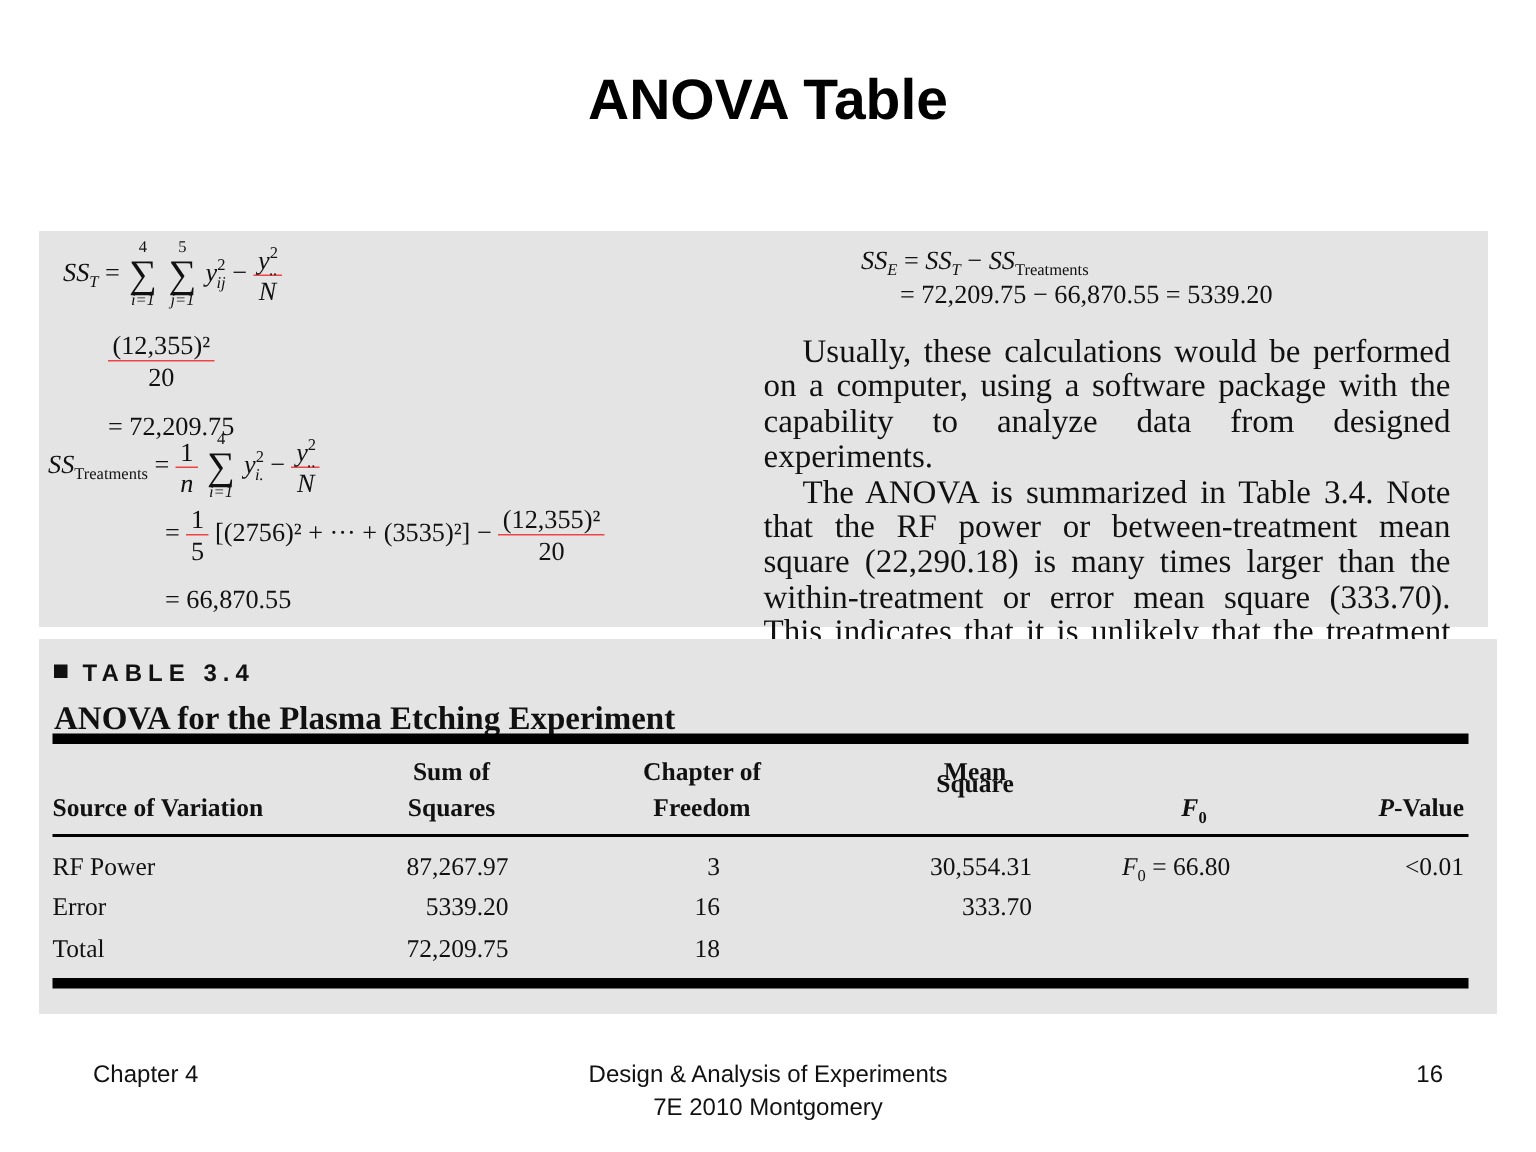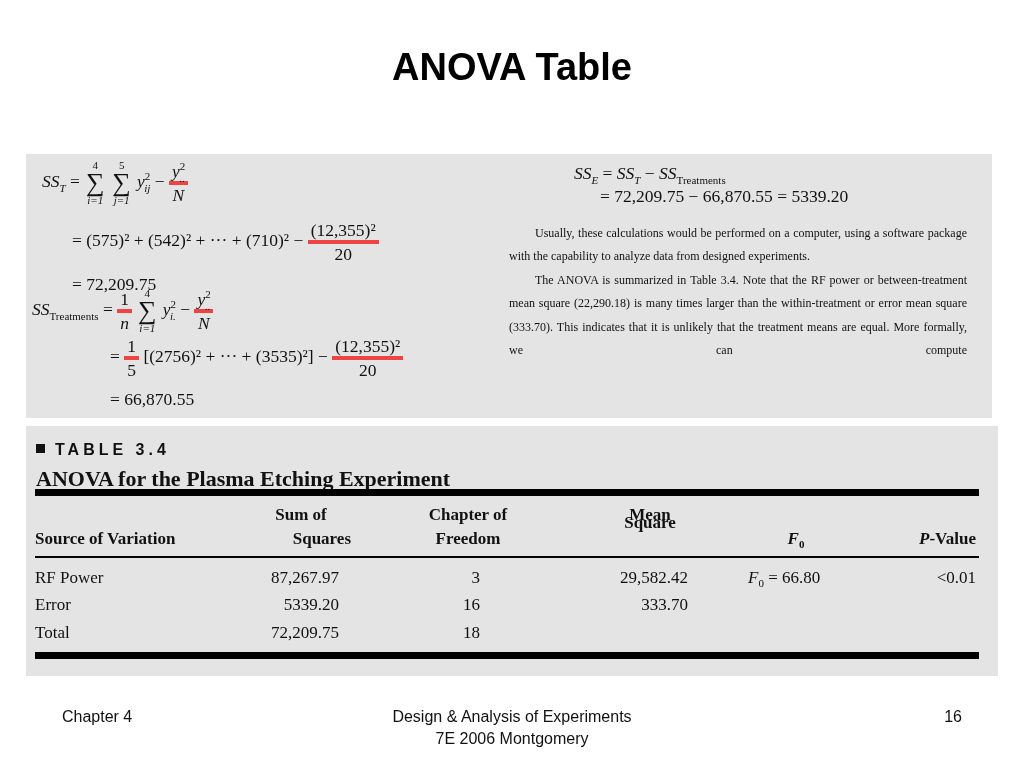--- a/index.html
+++ b/index.html
@@ -7,26 +7,26 @@
          font-family:"Liberation Serif", serif; color:#111; }
   .title { position:absolute; left:0; top:44px; width:1024px; text-align:center;
            font-family:"Liberation Sans", sans-serif; font-weight:bold; font-size:38px; line-height:47px; color:#000; }
   .box { position:absolute; background:#e4e4e4; }
   #box-eq { left:26px; top:154px; width:966px; height:264px; }
   #box-table { left:26px; top:426px; width:972px; height:250px; }
   .ln { position:absolute; white-space:nowrap; font-size:17.5px; line-height:22px; }
   .it { font-style:italic; }
   sub, sup { font-size:11px; line-height:0; }
   .frac { display:inline-block; vertical-align:middle; text-align:center; }
-  .frac .num { display:block; border-bottom:4px solid #ef4444; padding:0 3px; line-height:20px; }
+  .frac .num { display:block; border-bottom:1px solid #ef4444; padding:0 3px; line-height:20px; }
   .frac .den { display:block; line-height:20px; }
   .sigma { display:inline-block; vertical-align:middle; text-align:center; width:22px; position:relative; }
   .sigma .top, .sigma .bot { display:block; font-size:11px; line-height:11px; }
   .sigma .sym { display:block; font-size:26px; line-height:24px; }
-  .para { position:absolute; left:483px; width:458px; font-size:12px; line-height:23.4px; text-align:justify; text-align-last:justify; }
+  .para { position:absolute; left:483px; width:458px; font-size:22px; line-height:23.4px; text-align:justify; text-align-last:justify; }
   .para p { margin:0; text-indent:26px; }
   .para .last { text-align-last:left; }
   
   .tlabel { position:absolute; left:10px; top:15px; font-family:"Liberation Sans", sans-serif; font-weight:bold; font-size:16px; letter-spacing:4px; }
   .tlabel .sq { display:inline-block; width:9px; height:9px; background:#111; margin-right:10px; vertical-align:2px; }
   .tcaption { position:absolute; left:10px; top:40px; font-weight:bold; font-size:22px; }
   .rule-thick { position:absolute; left:9px; width:944px; height:7px; background:#000; }
   .rule-thin { position:absolute; left:9px; width:944px; height:2px; background:#000; }
   .cell { position:absolute; white-space:nowrap; font-size:17px; line-height:22px; }
   .hd { font-weight:bold; text-align:center; }
@@ -45,21 +45,20 @@
   <div class="ln" style="left:16px; top:6px;">
     <span class="it">SS</span><sub class="it">T</sub>
     <span> = </span>
     <span class="sigma"><span class="top">4</span><span class="sym">∑</span><span class="bot it">i=1</span></span>
     <span class="sigma"><span class="top">5</span><span class="sym">∑</span><span class="bot it">j=1</span></span>
     <span class="it">y</span><sup>2</sup><sub class="it" style="margin-left:-6px">ij</sub>
     <span> − </span>
     <span class="frac"><span class="num"><span class="it">y</span><sup>2</sup><sub style="margin-left:-6px">..</sub></span><span class="den it">N</span></span>
   </div>
   <div class="ln" style="left:46px; top:66px;">
-    <span>= (575)² + (542)² + ··· + (710)² −</span>
     <span class="frac"><span class="num">(12,355)²</span><span class="den">20</span></span>
   </div>
   <div class="ln" style="left:46px; top:108px;margin-top:11px;">= 72,209.75</div>
 
   <div class="ln" style="left:6px; top:134px;">
     <span class="it">SS</span><sub>Treatments</sub>
     <span> = </span>
     <span class="frac"><span class="num">1</span><span class="den it">n</span></span>
     <span class="sigma"><span class="top">4</span><span class="sym">∑</span><span class="bot it">i=1</span></span>
     <span class="it">y</span><sup>2</sup><sub class="it" style="margin-left:-6px">i.</sub>
@@ -89,35 +88,35 @@
   </div>
 </div>
 
 <div class="box" id="box-table">
   <div class="tlabel"><span class="sq"></span><span>TABLE 3.4</span></div>
   <div class="tcaption">ANOVA for the Plasma Etching Experiment</div>
   <div class="rule-thick" style="top:63px;"></div>
 
   <div class="cell hd" style="left:9px; top:102px; text-align:left;">Source of Variation</div>
   <div class="cell hd" style="left:225px; top:78px; width:100px;">Sum of</div>
-  <div class="cell hd" style="left:225px; top:102px; width:100px;text-align:right;">Squares</div>
+  <div class="cell hd" style="left:225px; top:102px; width:100px;">Squares</div>
   <div class="cell hd" style="left:382px; top:78px; width:120px;">Chapter of</div>
   <div class="cell hd" style="left:382px; top:102px; width:120px;">Freedom</div>
   <div class="cell hd" style="left:574px; top:78px; width:100px;">Mean</div>
   <div class="cell hd" style="left:574px; top:86px; width:100px;">Square</div>
   <div class="cell hd" style="left:740px; top:102px; width:60px;"><span class="it">F</span><sub>0</sub></div>
   <div class="cell hd r" style="left:850px; top:102px; width:100px;"><span class="it">P</span><span>-Value</span></div>
 
   <div class="rule-thin" style="top:130px;"></div>
 
   <div>
     <div class="cell" style="left:9px; top:141px;">RF Power</div>
     <div class="cell r" style="left:213px; top:141px; width:100px;">87,267.97</div>
     <div class="cell r" style="left:400px; top:141px; width:54px;">3</div>
-    <div class="cell r" style="left:560px; top:141px; width:102px;">29,582.42</div>
+    <div class="cell r" style="left:560px; top:141px; width:102px;">30,554.31</div>
     <div class="cell" style="left:722px; top:141px;"><span class="it">F</span><sub>0</sub><span> = 66.80</span></div>
     <div class="cell r" style="left:850px; top:141px; width:100px;">&lt;0.01</div>
   </div>
   <div>
     <div class="cell" style="left:9px; top:168px;">Error</div>
     <div class="cell r" style="left:213px; top:168px; width:100px;">5339.20</div>
     <div class="cell r" style="left:400px; top:168px; width:54px;">16</div>
     <div class="cell r" style="left:560px; top:168px; width:102px;">333.70</div>
   </div>
   <div>
@@ -125,15 +124,15 @@
     <div class="cell r" style="left:213px; top:196px; width:100px;">72,209.75</div>
     <div class="cell r" style="left:400px; top:196px; width:54px;">18</div>
   </div>
 
   <div class="rule-thick" style="top:226px;"></div>
 </div>
 
 <div class="footer" style="left:62px; top:706px;">Chapter 4</div>
 <div class="footer" style="left:312px; top:706px; width:400px; text-align:center;">
   <div>Design &amp; Analysis of Experiments</div>
-  <div>7E 2006 Montgomery</div>
+  <div>7E 2010 Montgomery</div>
 </div>
 <div class="footer" style="left:930px; top:706px; width:32px; text-align:right;">16</div>
 
 </body></html>

